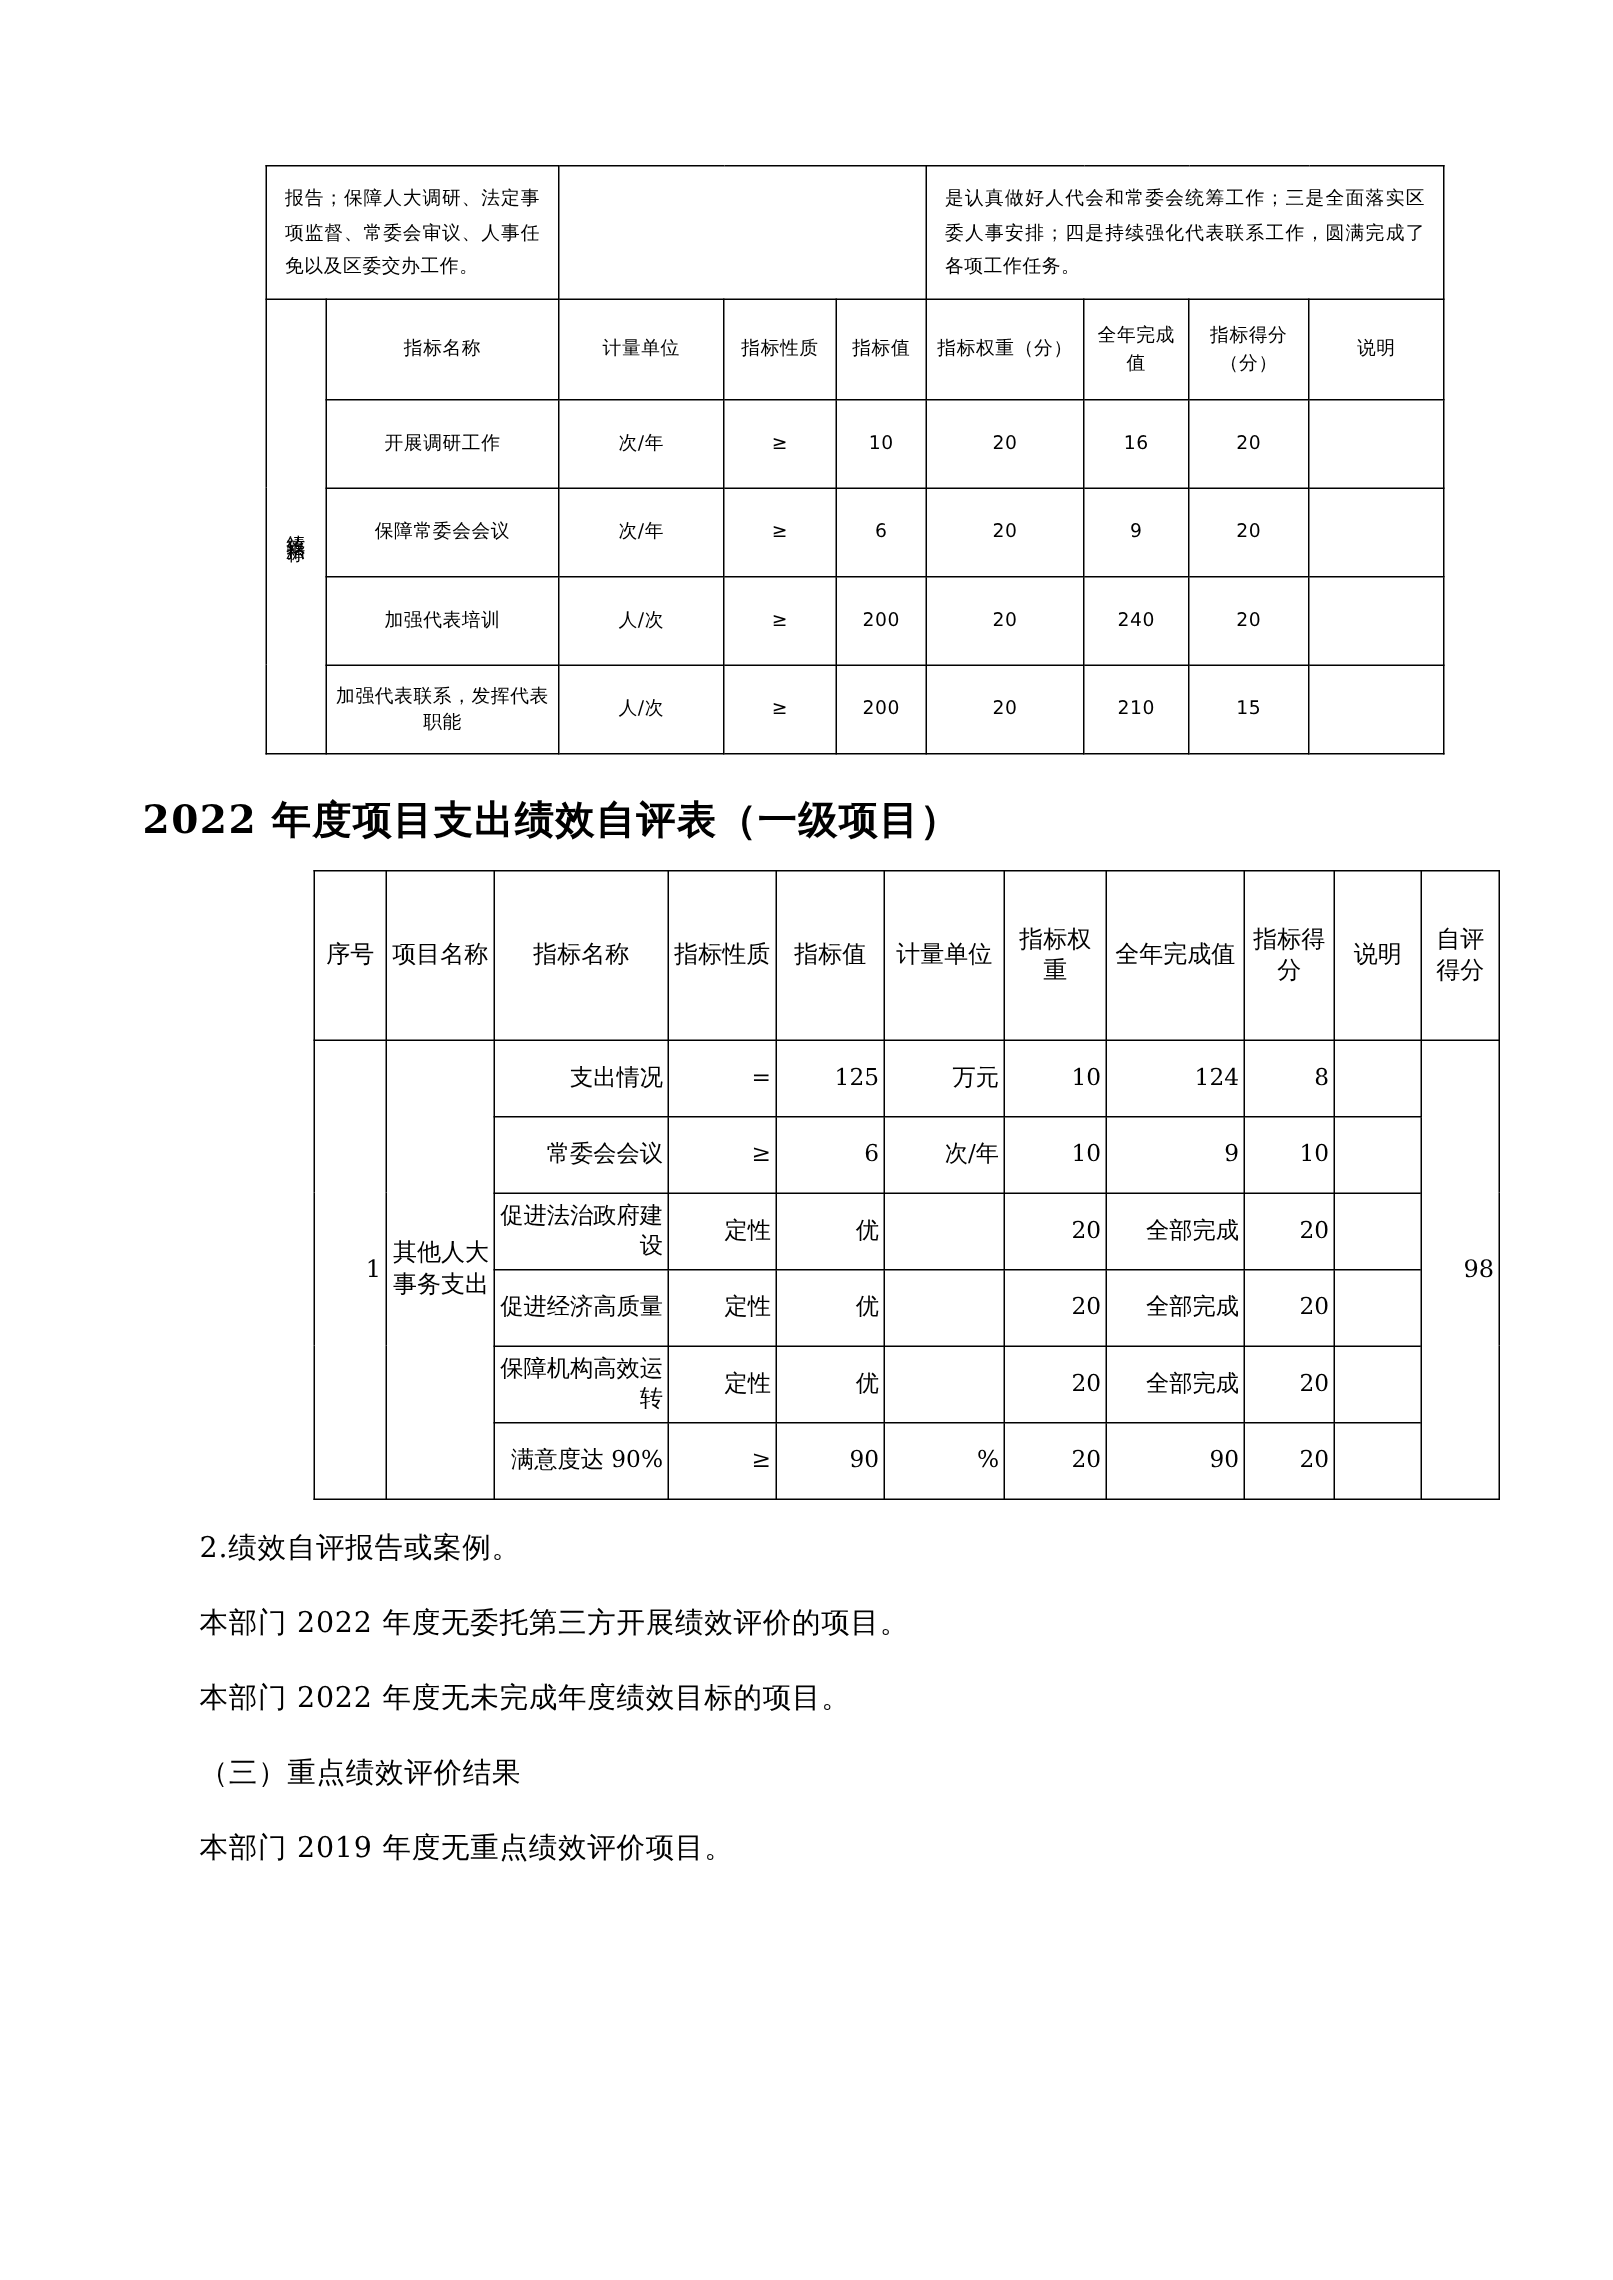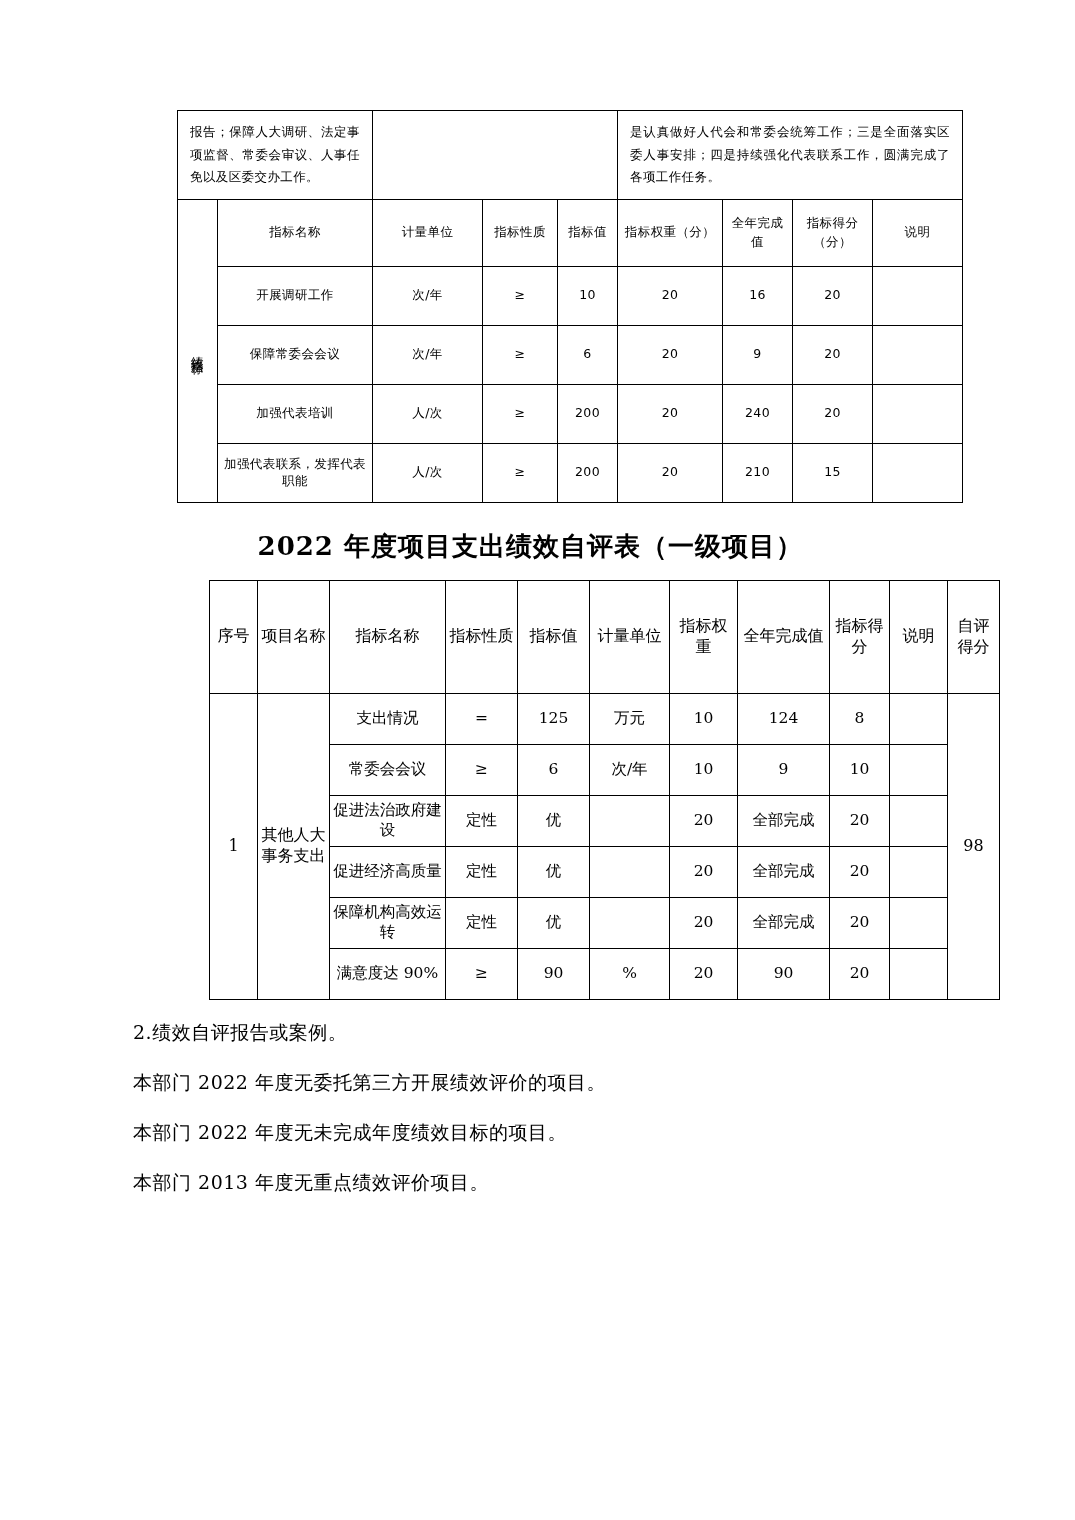--- a/index.html
+++ b/index.html
@@ -66,21 +66,21 @@
     height: 62px;
     line-height: 1.45;
   }
   .tbl-top .drow td {
     height: 54px;
     margin-left: 16px;
   }
 
   
   .doc-title {
-    text-align: right;
+    text-align: left;
     font-size: 26px;
     font-weight: bold;
     font-family: "DejaVu Serif", "Liberation Serif", serif;
     letter-spacing: 1px;
     margin: 26px 0 16px 0;
   }
 
   
   .tbl-main {
     width: 780px;
@@ -91,20 +91,21 @@
     font-size: 15.5px;
     line-height: 1.25;
   }
   .tbl-main thead td {
     height: 108px;
     font-size: 16px;
     line-height: 1.3;
   }
   .tbl-main tbody td {
     height: 46px;
+    text-align: right;
   }
   .tbl-main .seq, .tbl-main .proj, .tbl-main .self {
     font-size: 16px;
     line-height: 1.3;
   }
 
   
   .para {
     font-size: 19px;
     line-height: 1.9;
@@ -287,15 +288,16 @@
         <td>90</td>
         <td>20</td>
         <td></td>
       </tr>
     </tbody>
   </table>
 
   <p class="para">2.绩效自评报告或案例。</p>
   <p class="para">本部门 2022 年度无委托第三方开展绩效评价的项目。</p>
   <p class="para">本部门 2022 年度无未完成年度绩效目标的项目。</p>
-  <p class="para">本部门 2013 年度无重点绩效评价项目。</p>
+  <p class="para head">（三）重点绩效评价结果</p>
+  <p class="para">本部门 2019 年度无重点绩效评价项目。</p>
 
 </div>
 
 </body></html>

